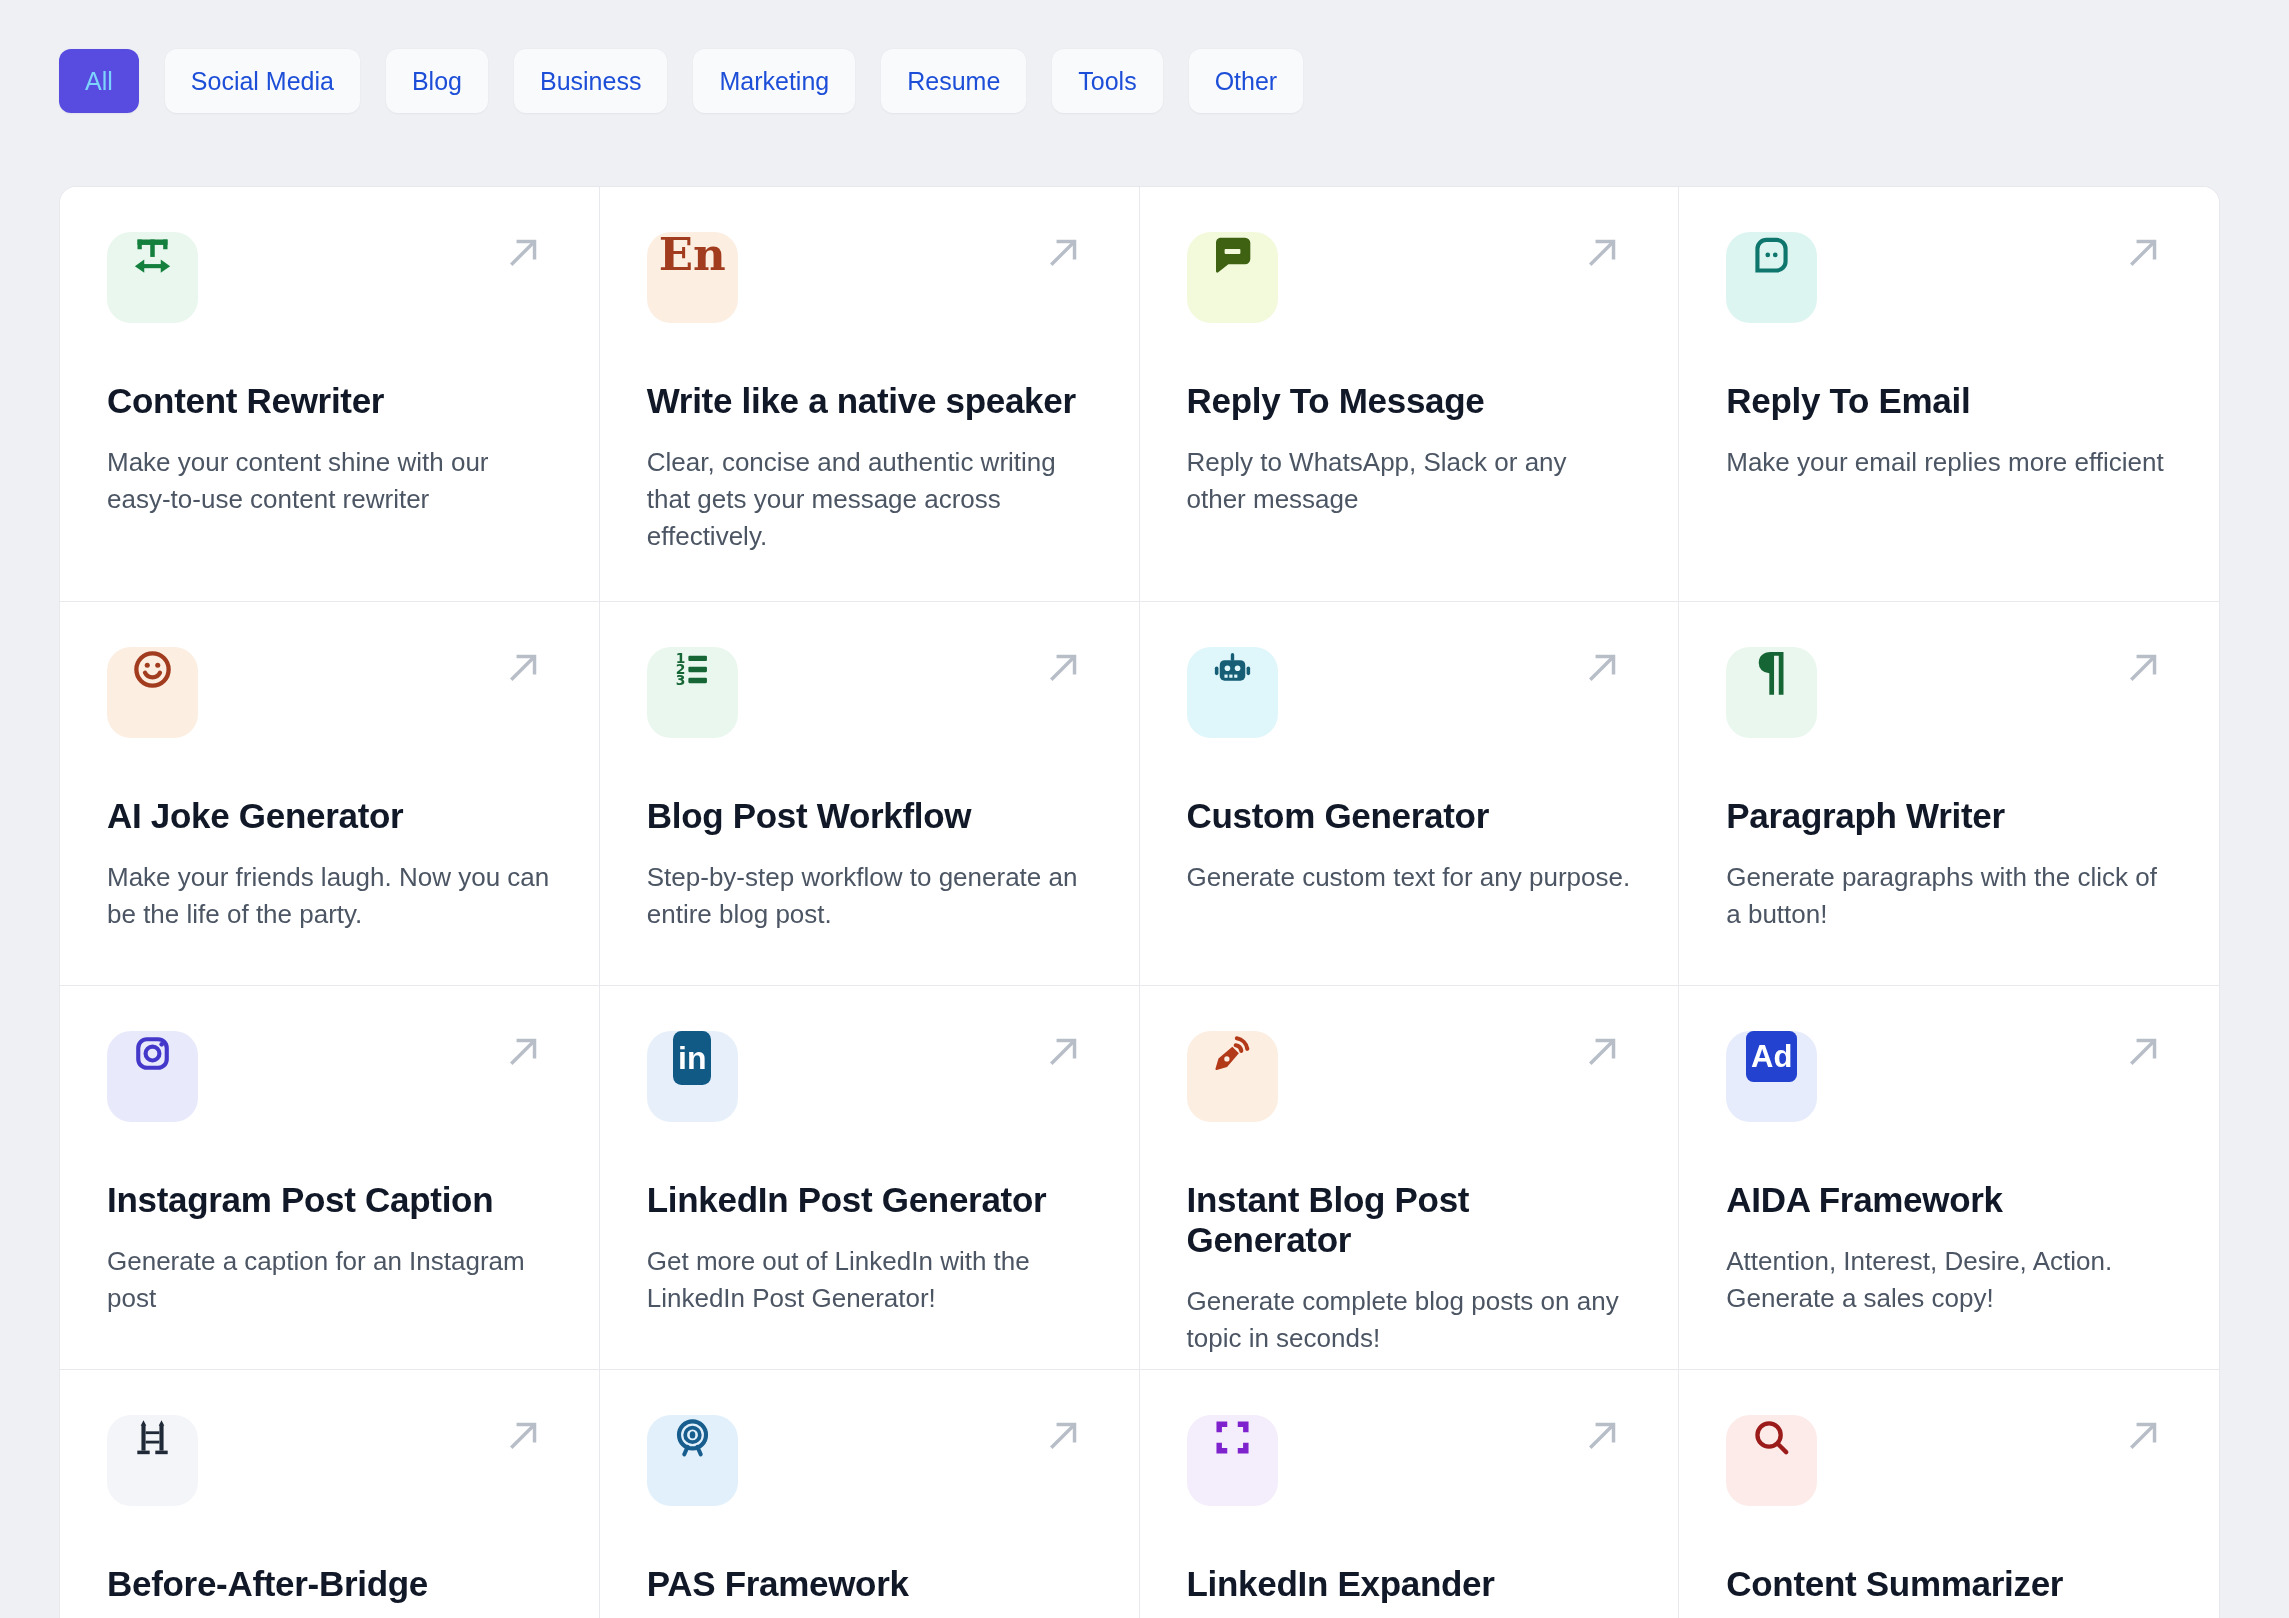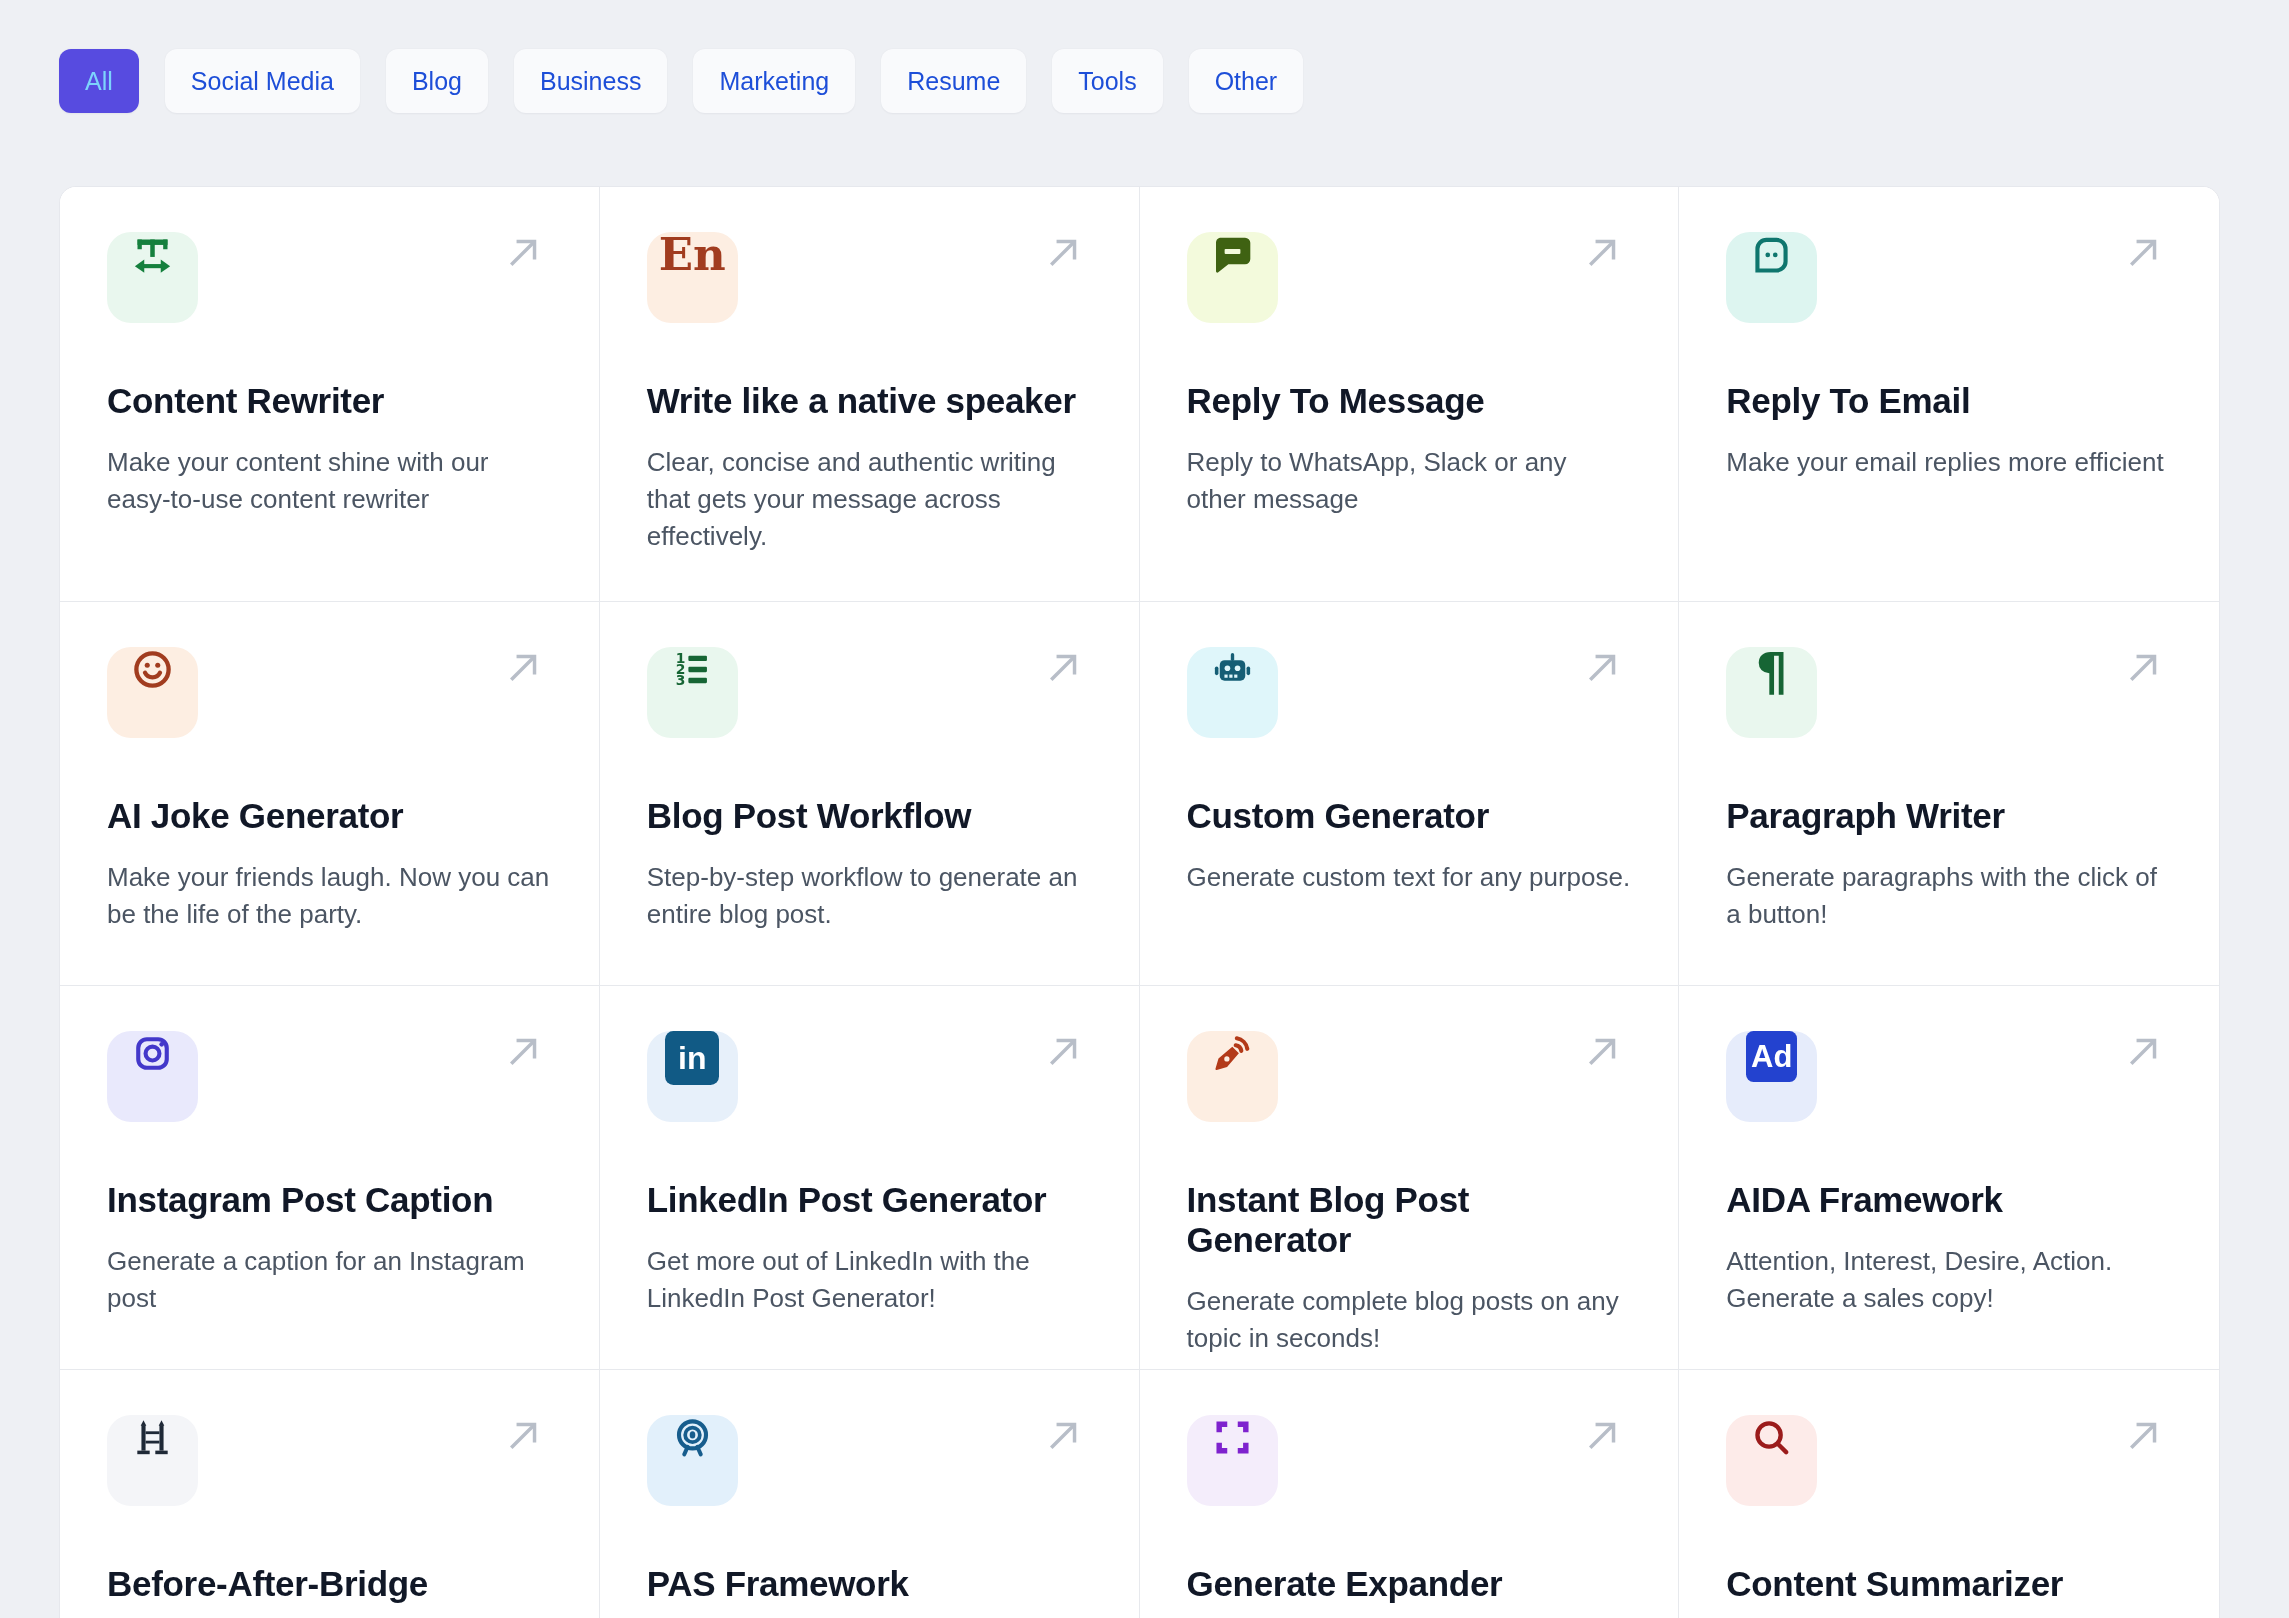--- a/index.html
+++ b/index.html
@@ -42,21 +42,21 @@
     margin-bottom:58px;
   }
   .icon-tile svg { width:45px; height:45px; display:block; }
   .txt-icon { font-weight:700; line-height:1; }
   .txt-icon.serif { font-family:"DejaVu Serif", serif; font-size:45px; }
   .txt-icon.pil { font-family:"DejaVu Sans", sans-serif; font-size:51px; }
   .badge-icon {
     display:flex; align-items:center; justify-content:center;
     color:#fff; font-weight:700; line-height:1;
   }
-  .badge-icon.li { width:54px; height:54px; border-radius:8.4px; background:#115a85; font-size:32px; }
+  .badge-icon.li { width:38px; height:54px; border-radius:8.4px; background:#115a85; font-size:32px; }
   .badge-icon.ad { width:51px; height:51px; border-radius:7.5px; background:#2342cf; font-size:31px; }
   .card h3 {
     font-size:35px; font-weight:700; letter-spacing:-0.3px;
     color:#111827; margin-bottom:22.5px;
   }
   .card p {
     font-size:26px; line-height:1.44; color:#4b5563; max-width:448px;
   }
   .arrow {
     position:absolute; top:41px; right:51px; width:49px; height:49px;
@@ -298,21 +298,21 @@
           <path d="M4.9 9.2V4.9h4.3"></path>
           <path d="M14.8 4.9h4.3v4.3"></path>
           <path d="M19.1 14.8v4.3h-4.3"></path>
           <path d="M9.2 19.1H4.9v-4.3"></path>
         </svg>
       </div>
     <svg class="arrow" viewBox="0 0 24 24" fill="none" stroke="#b8bec8" stroke-width="1.7">
       <path d="M6 18 17.3 6.7"></path>
         <path d="M8.6 6.6h8.8v8.8"></path>
     </svg>
-    <h3>Generate Expander</h3>
+    <h3>LinkedIn Expander</h3>
     <p></p>
   </div>
     <div class="card">
     <div class="icon-tile" style="background: rgb(253, 235, 233); color: rgb(155, 27, 27);">
         <svg viewBox="0 0 24 24" fill="none" stroke="currentColor" stroke-width="2.3">
           <circle cx="10.7" cy="10.7" r="6.2"></circle>
           <path d="M15.3 15.3 19.8 19.8" stroke-linecap="round"></path>
         </svg>
       </div>
     <svg class="arrow" viewBox="0 0 24 24" fill="none" stroke="#b8bec8" stroke-width="1.7">

